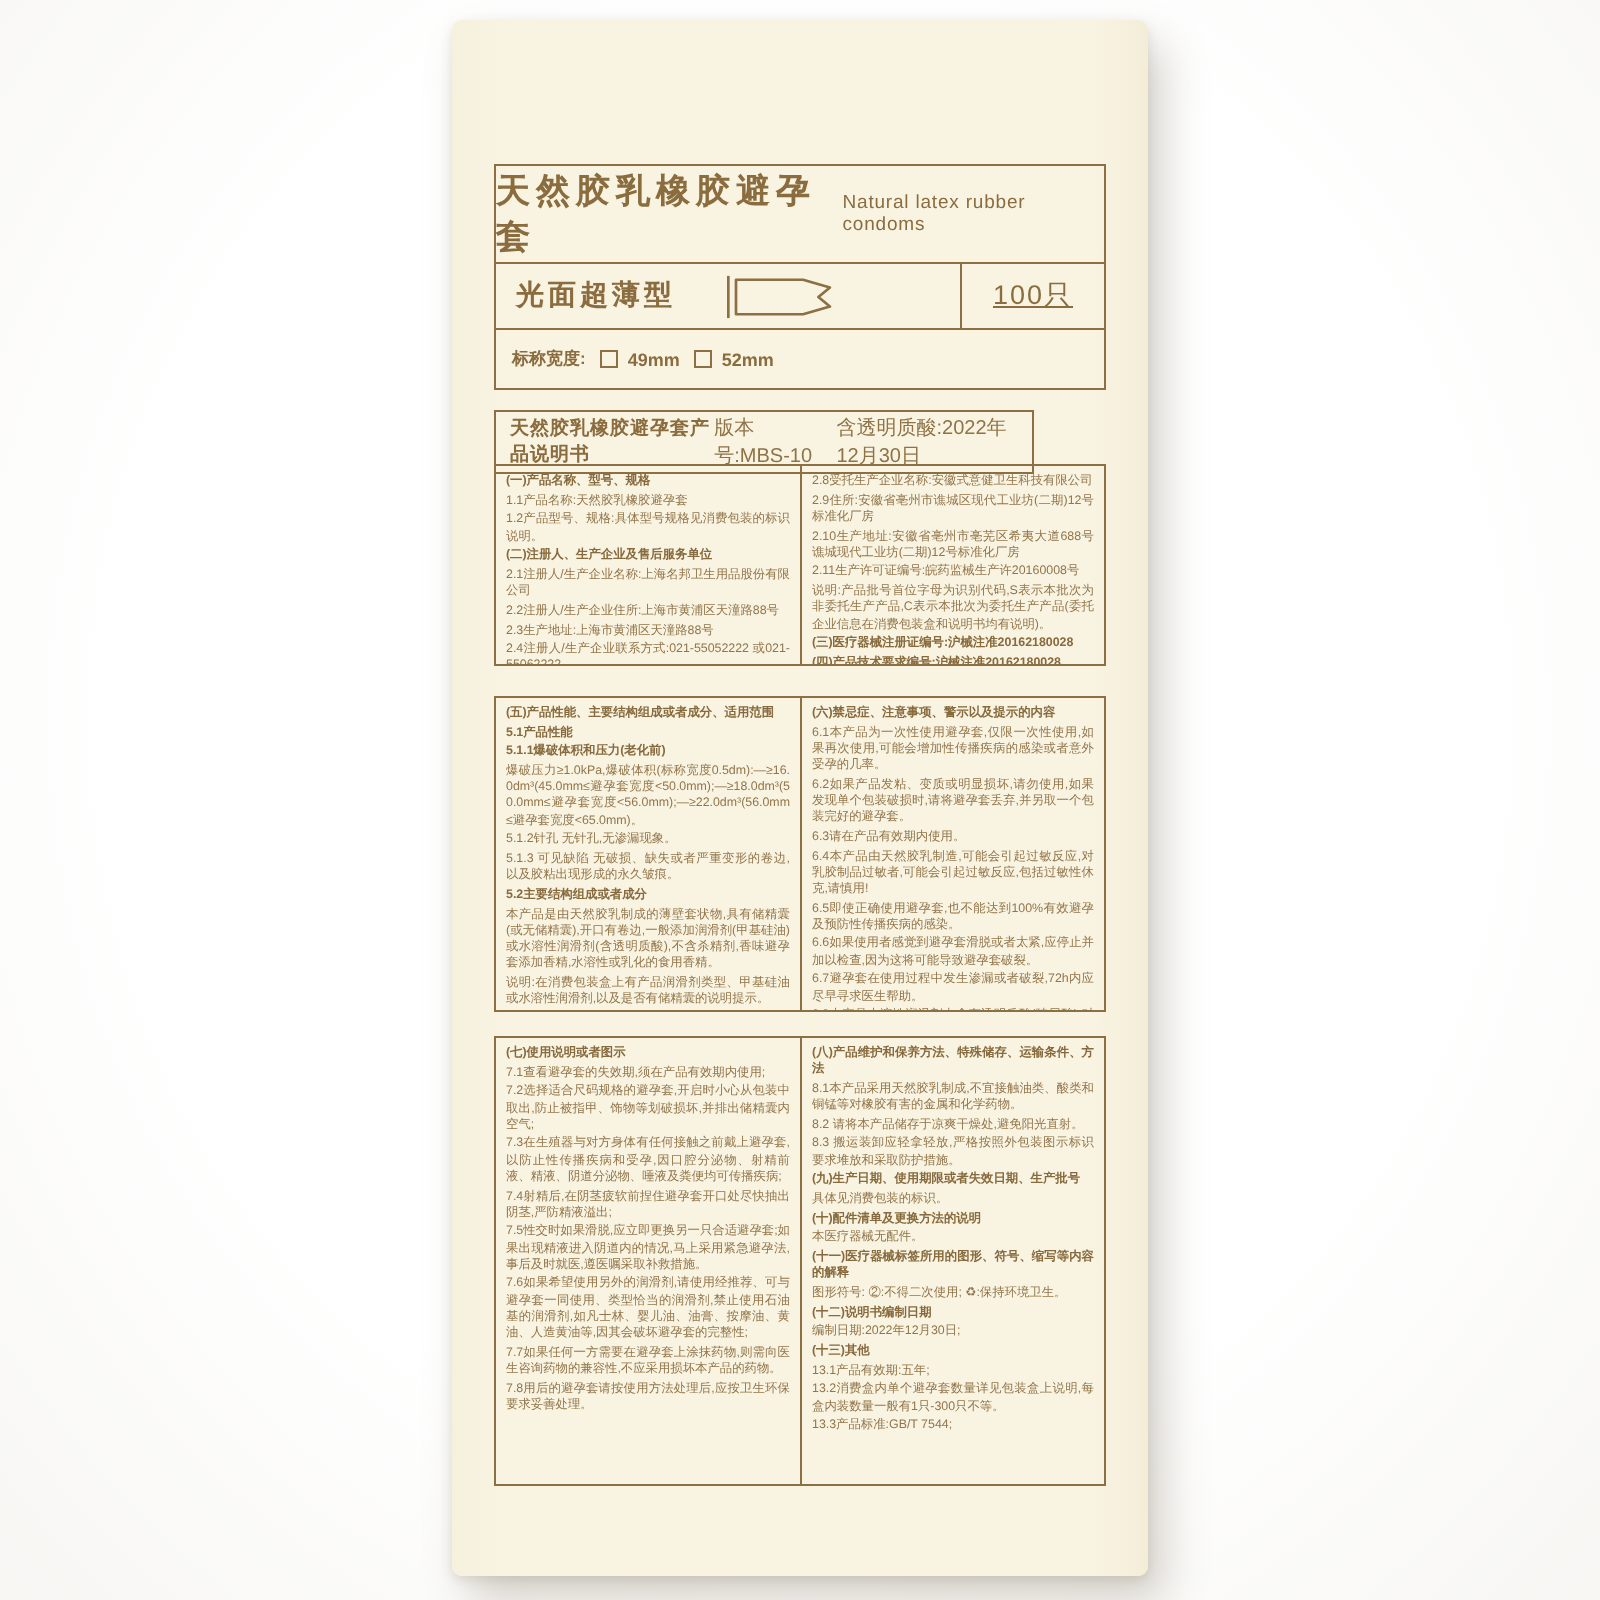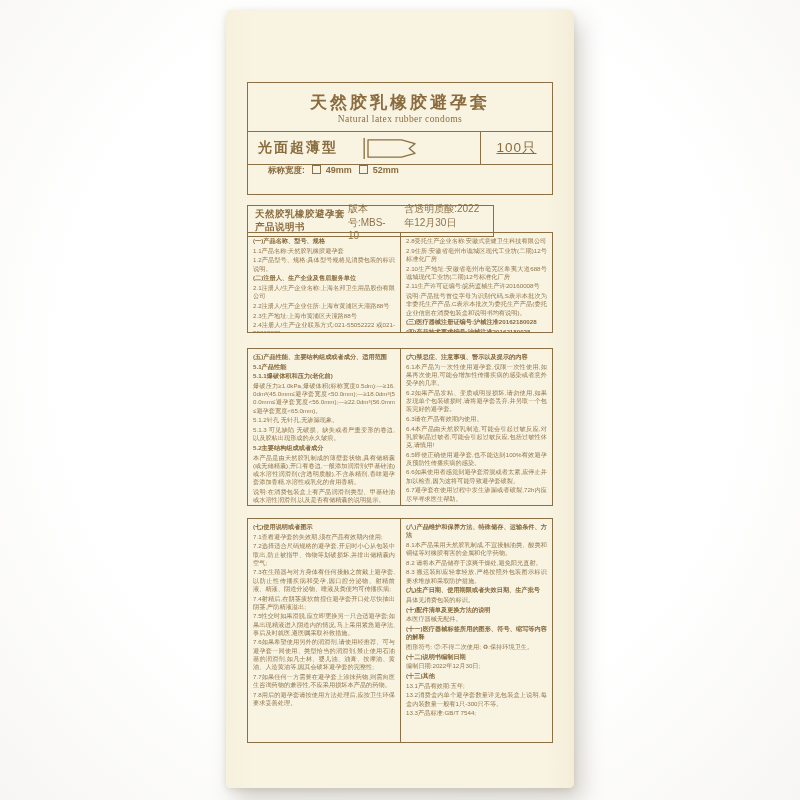--- a/index.html
+++ b/index.html
@@ -9,39 +9,39 @@
     background:radial-gradient(ellipse at 50% 45%, #ffffff 60%, #f7f6f3 100%); }
 
   .package { position:absolute; left:226px; top:10px; width:348px; height:778px;
     background:linear-gradient(90deg,#f6f1dd 0%, #f9f4e2 8%, #f9f4e2 92%, #f3edd8 100%);
     border-radius:5px;
     box-shadow: 8px 12px 22px rgba(120,110,85,.30), 0 2px 6px rgba(120,110,85,.18); }
 
   
   .spec-table { position:absolute; left:21px; top:72px; width:306px;
     border:1px solid #8c6f42; }
-  .spec-row1 { height:48px; display:flex; flex-direction:column; align-items:center; justify-content:center;font-family:Liberation Serif, serif; }
+  .spec-row1 { height:48px; display:flex; flex-direction:row; align-items:center; justify-content:center; }
   .pkg-title { font-size:17px; font-weight:bold; letter-spacing:3px; color:#8a6c3f; }
   .pkg-subtitle { font-size:9.5px; color:#8a6c3f; margin-top:0; letter-spacing:.4px; }
   .spec-row2 { height:33px; border-top:1px solid #8c6f42; display:flex; align-items:stretch;gap:20px; }
   .type-cell { flex:1; display:flex; align-items:center; padding-left:10px; }
   .type-label { font-size:14px; font-weight:bold; letter-spacing:2px; color:#8a6c3f; }
   .condom-art { margin-left:22px; display:flex; align-items:center; }
   .count-cell { width:72px; border-left:1px solid #8c6f42; display:flex; align-items:center; justify-content:center;
     font-size:13.5px; color:#8a6c3f; letter-spacing:1px;text-decoration:underline; }
   .spec-row3 { height:30px; border-top:1px solid #8c6f42; display:flex; align-items:stretch; }
-  .width-cell { width:160px; display:flex; align-items:flex-start; padding-left:8px; gap:3px;margin-left:12px; }
+  .width-cell { width:160px; display:flex; align-items:center; padding-left:8px; gap:3px; }
   .width-label { font-size:8.5px; color:#8a6c3f; font-weight:bold; }
   .chk { width:9px; height:9px; border:1px solid #8c6f42; background:transparent; display:inline-block; margin:0 2px 0 4px; }
   .chk-label { font-size:9px; color:#8a6c3f; font-weight:bold; }
   .additive-cell { flex:1; border-left:1px solid #8c6f42; display:flex; align-items:center; justify-content:center;
     font-size:9.5px; font-weight:bold; letter-spacing:.5px; color:#8a6c3f; }
 
   
-  .manual-header { position:absolute; left:21px; top:195px; width:247px; height:23px;
+  .manual-header { position:absolute; left:21px; top:195px; width:270px; height:23px;
     border:1px solid #8c6f42; display:flex; align-items:center; padding:15px 7px; }
   .manual-title { font-size:9.5px; font-weight:bold; color:#8a6c3f; letter-spacing:.5px; }
   .manual-meta { margin-left:auto; display:flex; gap:12px; font-size:10px; color:#8f7347; }
 
   .manual-box { position:absolute; left:21px; width:306px; border:1px solid #8c6f42;
     display:flex; align-items:stretch; }
   .box1 { top:222px; height:101px; }
   .box2 { top:338px; height:158px; }
   .box3 { top:508px; height:225px; }
   .mcol { width:50%; padding:4px 5px; overflow:hidden; }

